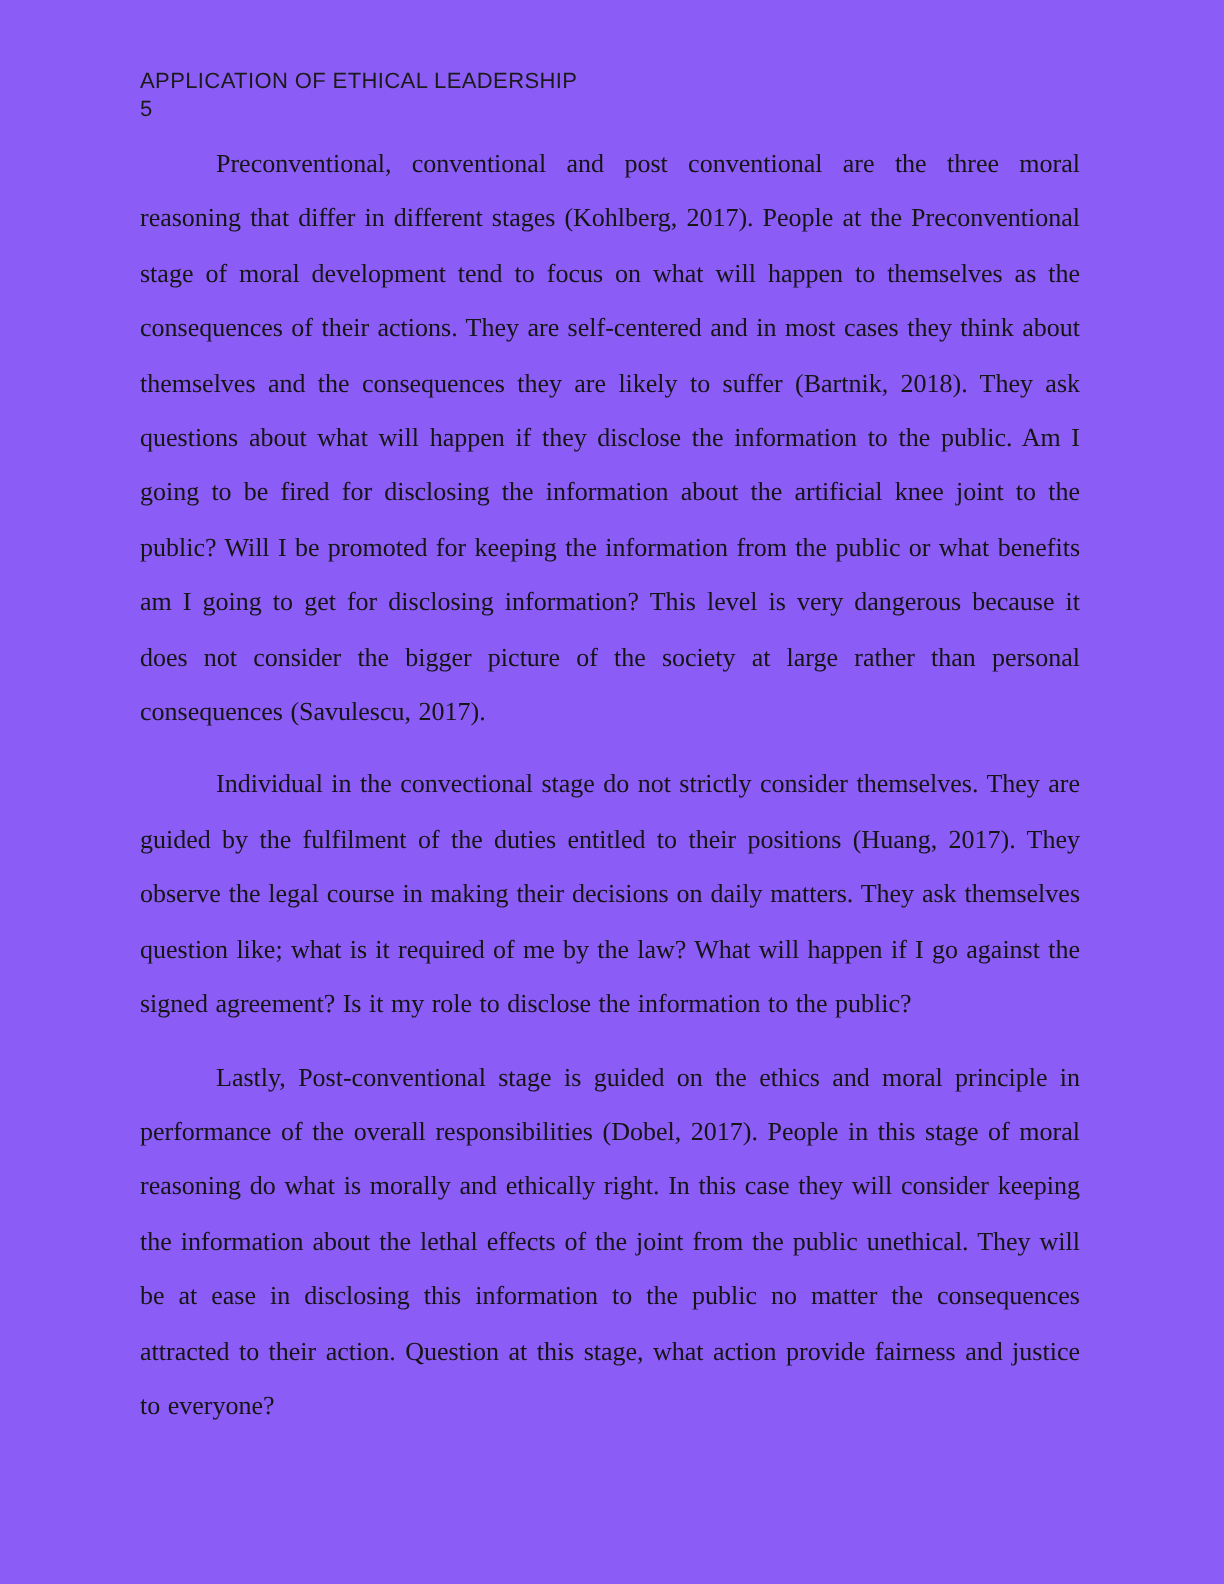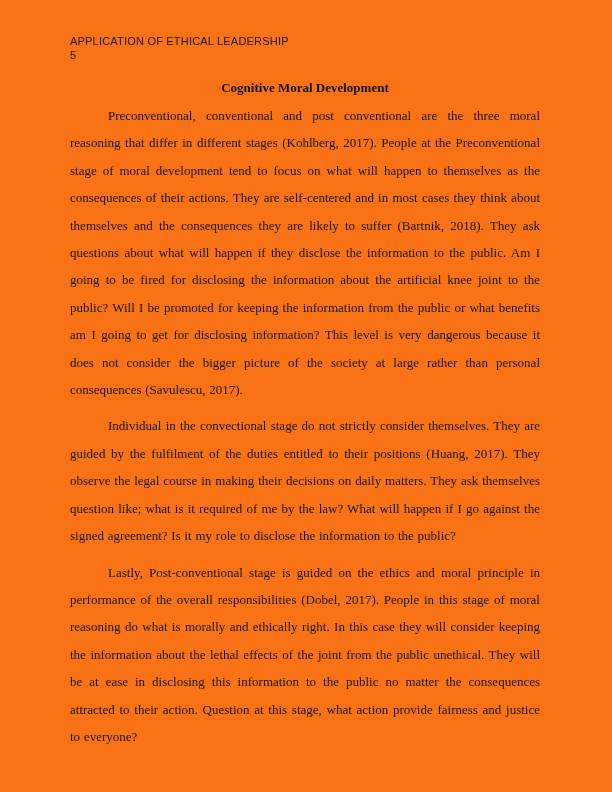--- a/index.html
+++ b/index.html
@@ -5,21 +5,21 @@
     html, body {
       margin: 0;
       padding: 0;
       background: #e8e8e8;
     }
     .page {
       position: relative;
       width: 612px;
       height: 792px;
       margin: 0 auto;
-      background: #f97316;
+      background: #8b5cf6;
       box-sizing: border-box;
       padding: 34px 72px 40px 70px;
       overflow: hidden;
     }
     .running-head-block {
       font-family: "Liberation Sans", sans-serif;
       font-size: 11px;
       line-height: 14px;
       color: #1a1a1a;
       letter-spacing: 0.2px;
@@ -46,21 +46,20 @@
 </head>
 <body>
 
 <div class="page">
 
   <div class="running-head-block">
     <div>APPLICATION OF ETHICAL LEADERSHIP</div>
     <div>5</div>
   </div>
 
-  <div class="doc-title">Cognitive Moral Development</div>
 
   <p class="para">Preconventional, conventional and post conventional are the three moral reasoning that differ in different stages (Kohlberg, 2017). People at the Preconventional stage of moral development tend to focus on what will happen to themselves as the consequences of their actions. They are self-centered and in most cases they think about themselves and the consequences they are likely to suffer (Bartnik, 2018).  They ask questions about what will happen if they disclose the information to the public. Am I going to be fired for disclosing the information about the artificial knee joint to the public?  Will I be promoted for keeping the information from the public or what benefits am I going to get for disclosing information? This level is very dangerous because it does not consider the bigger picture of the society at large rather than personal consequences (Savulescu, 2017).</p>
 
   <p class="para">Individual in the convectional stage do not strictly consider themselves. They are guided by the fulfilment of the duties entitled to their positions (Huang, 2017). They observe the legal course in making their decisions on daily matters. They ask themselves question like; what is it required of me by the law? What will happen if I go against the signed agreement? Is it my role to disclose the information to the public?</p>
 
   <p class="para">Lastly, Post-conventional stage is guided on the ethics and moral principle in performance of the overall responsibilities (Dobel, 2017). People in this stage of moral reasoning do what is morally and ethically right. In this case they will consider keeping the information about the lethal effects of the joint from the public unethical. They will be at ease in disclosing this information to the public no matter the consequences attracted to their action.  Question at this stage, what action provide fairness and justice to everyone?</p>
 
 </div>
 
 </body></html>

